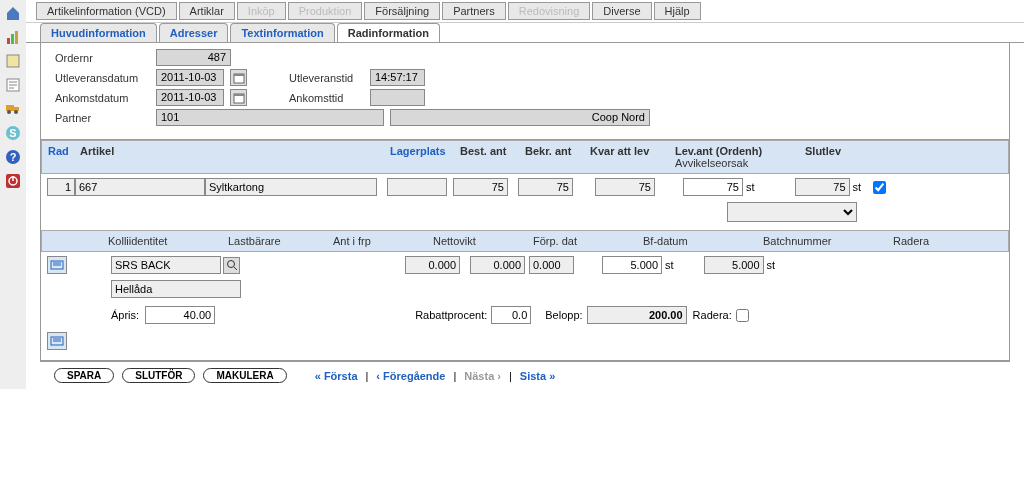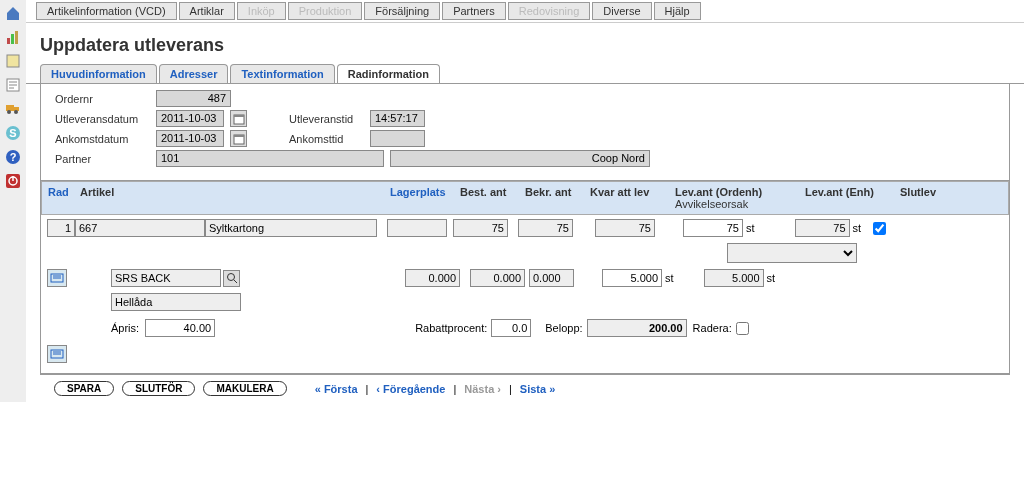--- a/index.html
+++ b/index.html
@@ -93,21 +93,20 @@
     <button class="mbtn">Artiklar</button>
     <button class="mbtn dis">Inköp</button>
     <button class="mbtn dis">Produktion</button>
     <button class="mbtn">Försäljning</button>
     <button class="mbtn">Partners</button>
     <button class="mbtn dis">Redovisning</button>
     <button class="mbtn">Diverse</button>
     <button class="mbtn">Hjälp</button>
   </div>
 
-  <h1 class="page-title">Uppdatera utleverans</h1>
 
   <div class="subtabs">
     <div class="tab">Huvudinformation</div>
     <div class="tab">Adresser</div>
     <div class="tab">Textinformation</div>
     <div class="tab active">Radinformation</div>
   </div>
 
   <div class="form-area">
     <div class="form-row">
@@ -152,21 +151,20 @@
       <div style="width:32px" class="link-blue">Rad</div>
       <div style="width:310px">Artikel</div>
       <div style="width:70px" class="link-blue">Lagerplats</div>
       <div style="width:65px">Best. ant</div>
       <div style="width:65px">Bekr. ant</div>
       <div style="width:85px">Kvar att lev</div>
       <div style="width:130px">
         <div>Lev.ant (Ordenh)</div>
         <div style="font-weight:normal">Avvikelseorsak</div>
       </div>
-      <div style="width:95px">Lev.ant (Enh)</div>
       <div style="width:45px">Slutlev</div>
     </div>
     <div class="grid-row" style="margin:2px 0">
       <input class="cell-input" style="width: 28px; text-align: right; background: rgb(238, 238, 238);" value="1">
       <input class="cell-input" style="width: 130px; background: rgb(238, 238, 238);" value="667">
       <input class="cell-input" style="width: 172px; background: rgb(238, 238, 238);" value="Syltkartong">
       <div style="width:10px"></div>
       <input class="cell-input" style="width: 60px; background: rgb(238, 238, 238);" value="">
       <input class="cell-input" style="width: 55px; text-align: right; background: rgb(238, 238, 238); margin-left: 6px;" value="75">
       <input class="cell-input" style="width: 55px; text-align: right; background: rgb(238, 238, 238); margin-left: 10px;" value="75">
@@ -175,20 +173,31 @@
       <span style="margin-left:3px">st</span>
       <input class="cell-input" style="width: 55px; text-align: right; background: rgb(238, 238, 238); margin-left: 40px;" value="75">
       <span style="margin-left:3px">st</span>
       <input type="checkbox" checked="" style="margin-left: 12px;">
     </div>
     <div class="grid-row" style="margin:0">
         <div style="width:680px"></div>
         <select class="cell-input" style="width:130px;height:20px;background:#eee"><option></option></select>
       </div>
 
+    <div class="grid-hdr2" style="margin:6px 0 0">
+      <div style="width:60px"></div>
+      <div style="width:120px">Kolliidentitet</div>
+      <div style="width:105px">Lastbärare</div>
+      <div style="width:100px">Ant i frp</div>
+      <div style="width:100px">Nettovikt</div>
+      <div style="width:110px">Förp. dat</div>
+      <div style="width:120px">Bf-datum</div>
+      <div style="width:130px">Batchnummer</div>
+      <div style="width:60px">Radera</div>
+    </div>
 
     <div class="grid-row" style="margin:2px 0 0">
       <span style="width:20px;height:18px;border:1px solid #888;background:#d8e8f0;display:inline-flex;align-items:center;justify-content:center;margin-right:6px">
           <svg width="14" height="10">
             <rect x="1" y="1" width="12" height="8" fill="none" stroke="#2060c0"></rect>
             <line x1="3" y1="3" x2="11" y2="3" stroke="#2060c0"></line>
             <line x1="3" y1="5" x2="11" y2="5" stroke="#2060c0"></line>
           </svg>
         </span>
       <div style="width:38px"></div>

